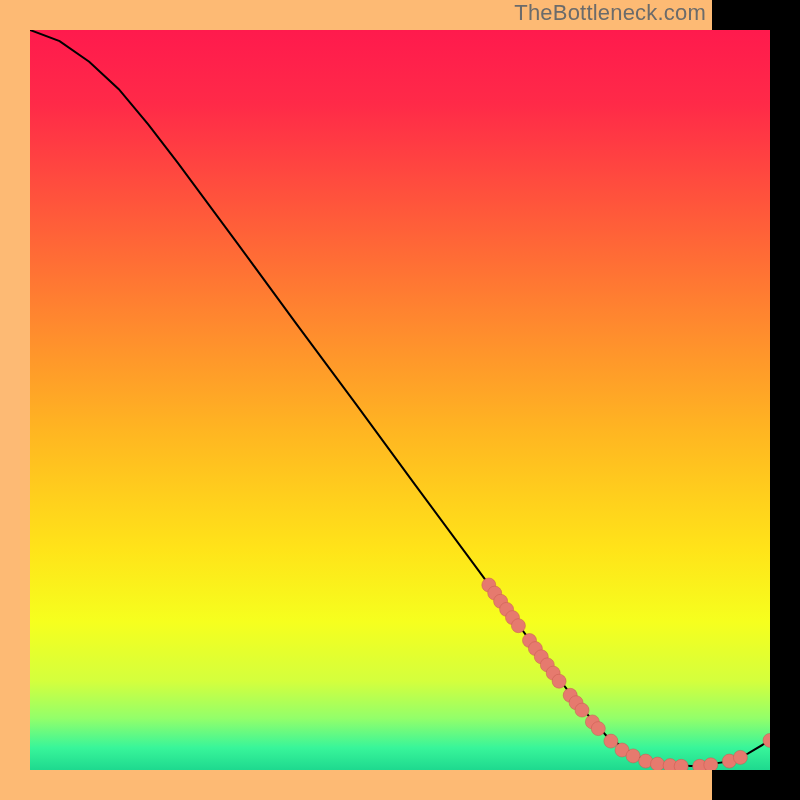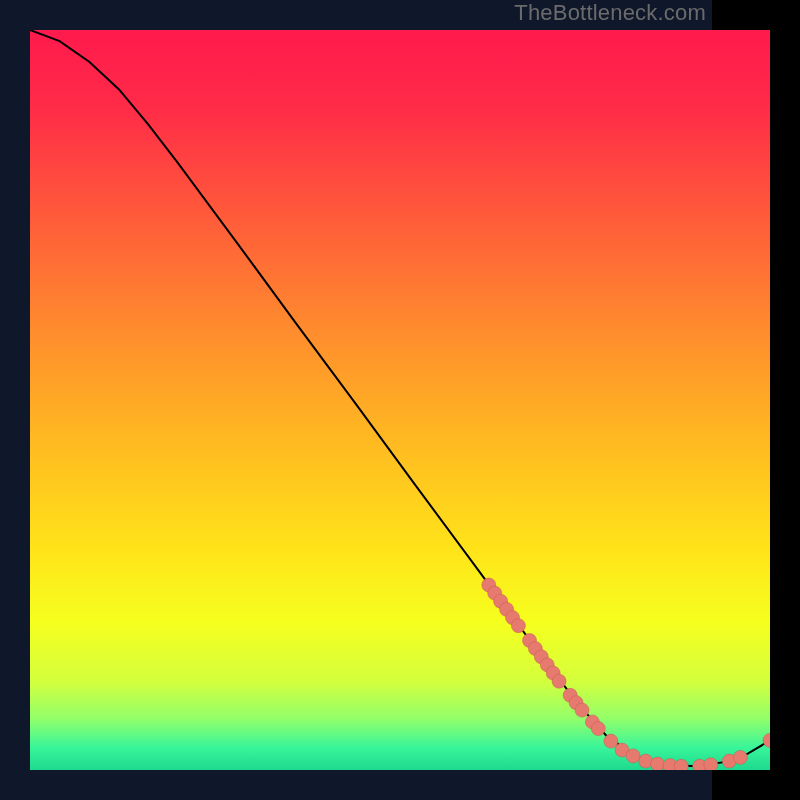--- a/index.html
+++ b/index.html
@@ -8,21 +8,21 @@
     width: 800px;
     height: 800px;
     background: #000;
     overflow: hidden;
     font-family: Arial, Helvetica, sans-serif;
   }
   .outer {
     position: relative;
     width: 712px;
     height: 800px;
-    background: #0f172a;
+    background: #fdba74;
   }
   .watermark {
     position: absolute;
     top: 0;
     right: 6px;
     color: #6b6b6b;
     font-size: 22px;
     font-weight: 500;
     letter-spacing: 0.2px;
     z-index: 50;

